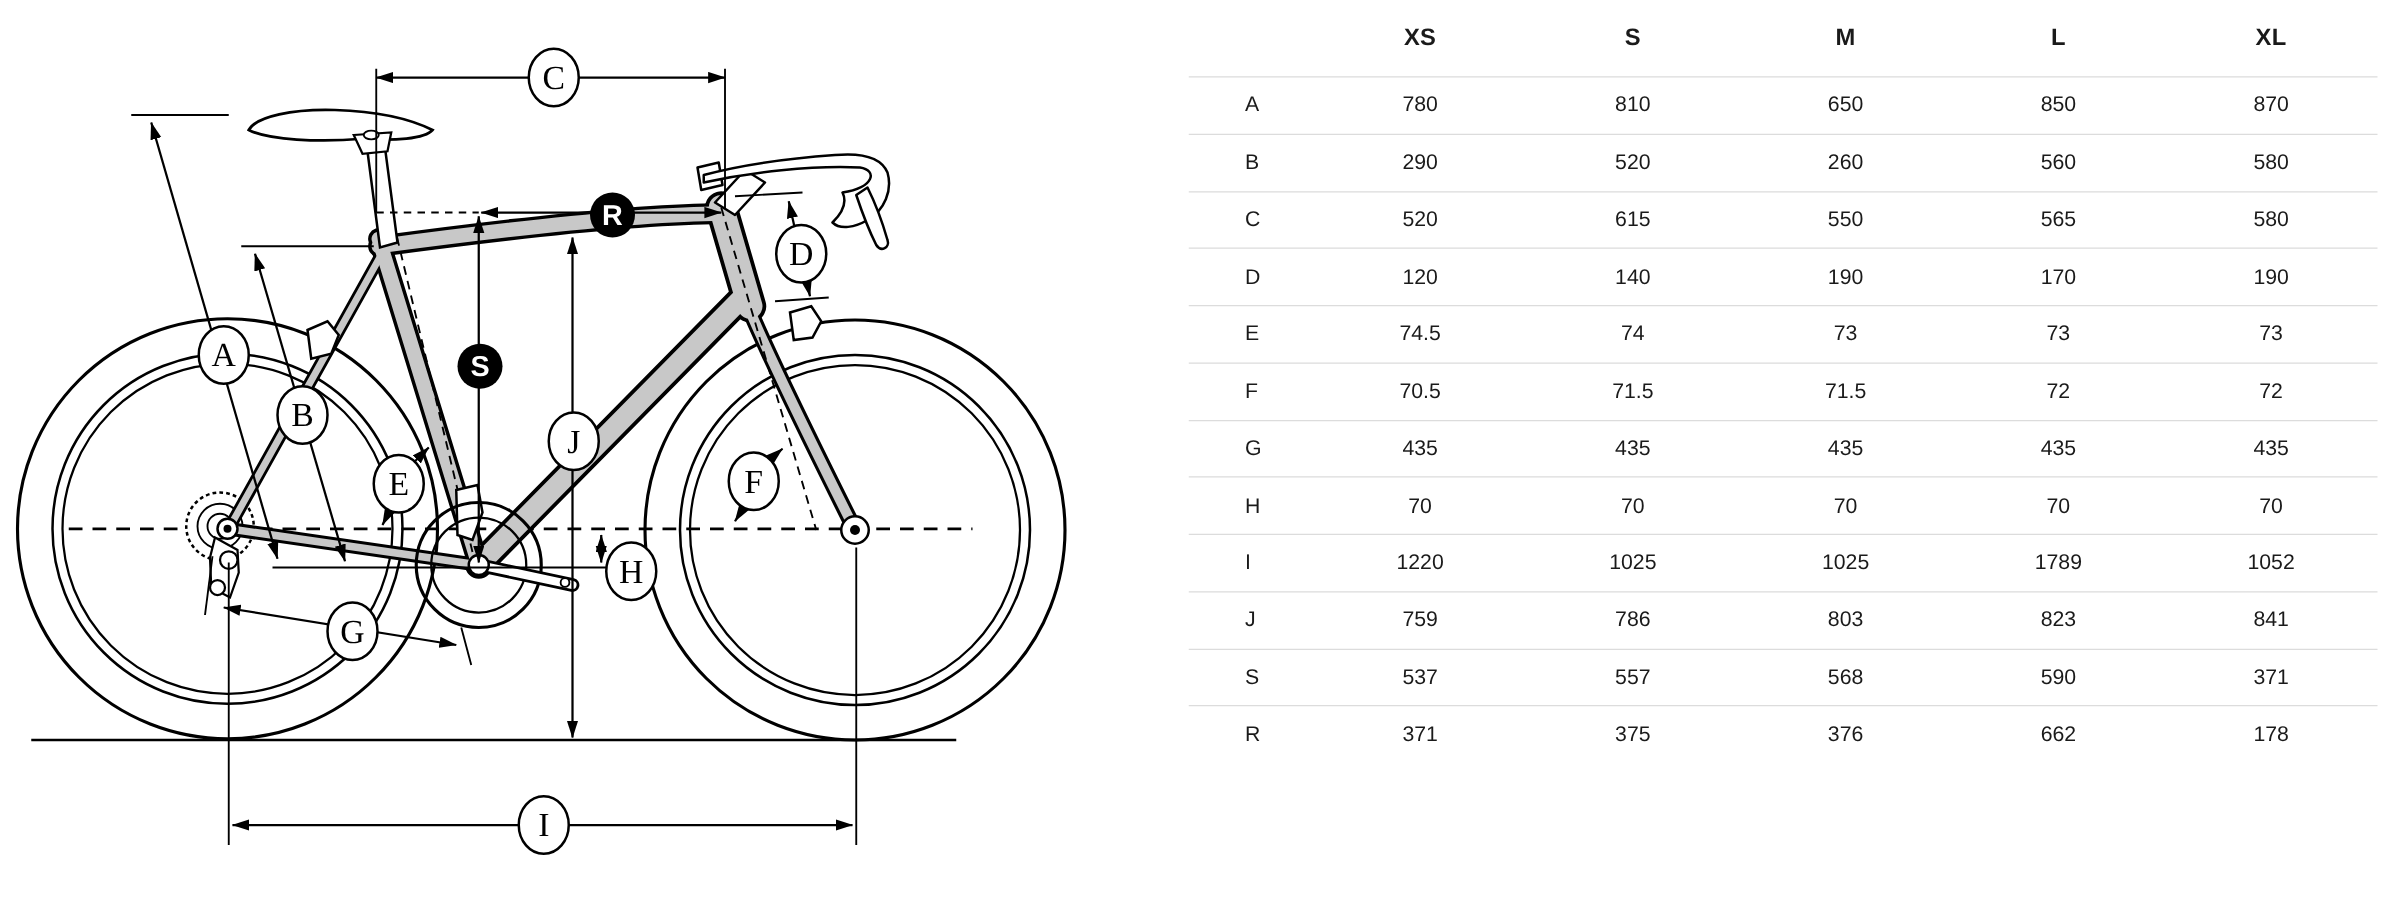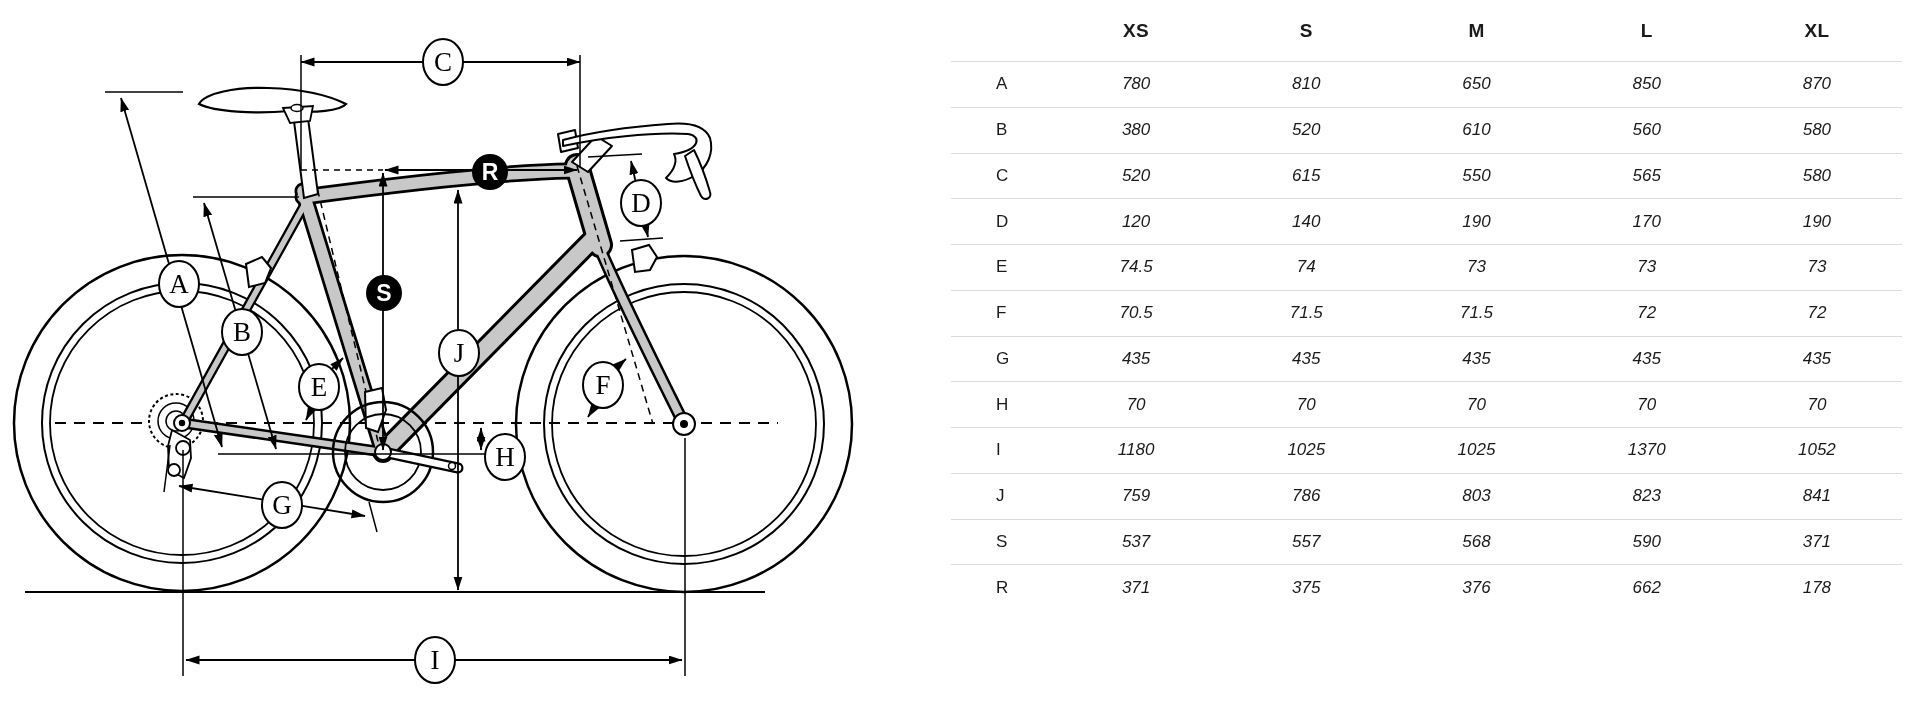--- a/index.html
+++ b/index.html
@@ -5,21 +5,21 @@
   html,body{margin:0;padding:0;background:#ffffff;width:1920px;height:728px;overflow:hidden;
     font-family:"Liberation Sans",sans-serif;color:#1a1a1a;}
   .stage{position:relative;width:1920px;height:728px;background:#fff;}
   .diagram-pane{position:absolute;left:0;top:0;width:860px;height:728px;}
   .table-pane{position:absolute;left:951px;top:0;width:951px;height:610px;display:flex;flex-direction:column;}
   .thead{flex:0 0 61px;display:grid;grid-template-columns:100px repeat(5,1fr);align-items:center;}
   .thead .th{font-weight:bold;font-size:19px;text-align:center;letter-spacing:.3px;}
   .trow{flex:1 1 auto;display:grid;grid-template-columns:100px repeat(5,1fr);align-items:center;
     border-top:1px solid #dcdcdc;}
   .tlabel{font-size:17px;padding-left:45px;text-align:left;}
-  .tval{font-size:17px;text-align:center;font-style:italic;}
+  .tval{font-size:17px;text-align:center;}
   svg text{user-select:none;}
   .dimletter{font-family:"Liberation Serif",serif;font-size:27px;fill:#000;}
   .badgeletter{font-family:"Liberation Sans",sans-serif;font-size:23px;font-weight:bold;fill:#fff;}
 </style>
 </head>
 <body>
 
 <div class="stage">
 
   <div class="diagram-pane">
@@ -224,23 +224,23 @@
     <div class="tlabel">A</div>
     <div class="tval">780</div>
     <div class="tval">810</div>
     <div class="tval">650</div>
     <div class="tval">850</div>
     <div class="tval">870</div>
   </div>
 
   <div class="trow">
     <div class="tlabel">B</div>
-    <div class="tval">380</div>
+    <div class="tval">290</div>
     <div class="tval">520</div>
-    <div class="tval">610</div>
+    <div class="tval">260</div>
     <div class="tval">560</div>
     <div class="tval">580</div>
   </div>
 
   <div class="trow">
     <div class="tlabel">C</div>
     <div class="tval">520</div>
     <div class="tval">615</div>
     <div class="tval">550</div>
     <div class="tval">565</div>
@@ -287,24 +287,24 @@
     <div class="tlabel">H</div>
     <div class="tval">70</div>
     <div class="tval">70</div>
     <div class="tval">70</div>
     <div class="tval">70</div>
     <div class="tval">70</div>
   </div>
 
   <div class="trow">
     <div class="tlabel">I</div>
-    <div class="tval">1180</div>
+    <div class="tval">1220</div>
     <div class="tval">1025</div>
     <div class="tval">1025</div>
-    <div class="tval">1370</div>
+    <div class="tval">1789</div>
     <div class="tval">1052</div>
   </div>
 
   <div class="trow">
     <div class="tlabel">J</div>
     <div class="tval">759</div>
     <div class="tval">786</div>
     <div class="tval">803</div>
     <div class="tval">823</div>
     <div class="tval">841</div>

